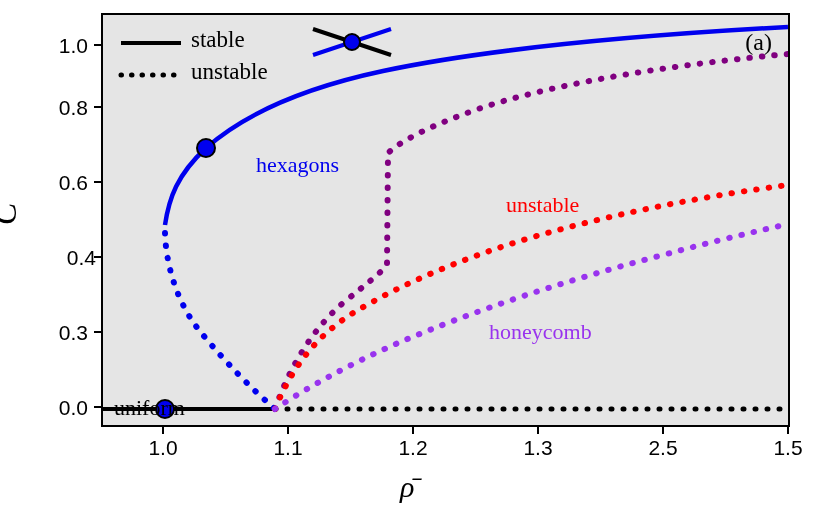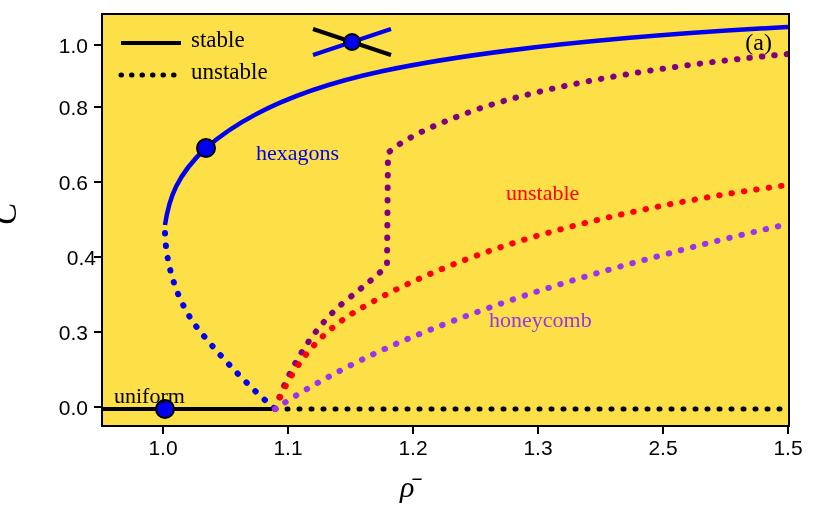--- a/index.html
+++ b/index.html
@@ -1,25 +1,25 @@
 <!DOCTYPE html>
 <html><head>
 <meta charset="utf-8">
 <style>
   html,body{margin:0;padding:0;background:#ffffff;}
   body{width:830px;height:515px;overflow:hidden;font-family:"Liberation Serif",serif;color:#000;}
   #fig{position:relative;width:830px;height:515px;}
-  #plotbox{position:absolute;left:101px;top:13px;width:689px;height:414px;border:2px solid #000;box-sizing:border-box;background:#fde047;}
+  #plotbox{position:absolute;left:101px;top:13px;width:689px;height:414px;border:2px solid #000;box-sizing:border-box;background:#e5e5e5;}
   svg{display:block;}
   .ticklabel{position:absolute;font-family:Liberation Sans, sans-serif;font-size:21px;color:#000;white-space:nowrap;}
   .ytick{text-align:right;width:60px;}
   .xtick{text-align:center;width:70px;}
   #ylabel{position:absolute;left:-6px;top:195px;font-family:"Liberation Serif",serif;font-style:italic;font-size:34px;transform:rotate(-90deg);transform-origin:center center;}
   #xlabel{position:absolute;left:400px;top:470px;font-family:"Liberation Serif",serif;font-style:italic;font-size:30px;}
-  .curvelabel{position:absolute;font-family:"Liberation Serif",serif;font-size:22px;white-space:nowrap;}
+  .curvelabel{position:absolute;font-family:"Liberation Serif",serif;font-size:22px;white-space:nowrap;margin-top:12px;}
   #panel-label{position:absolute;right:16px;top:14px;font-family:"Liberation Serif",serif;font-size:24px;}
   .legend-text{position:absolute;font-family:"Liberation Serif",serif;font-size:23px;white-space:nowrap;}
 </style>
 </head>
 <body>
 
 <div id="fig">
 
   <div id="plotbox">
     <svg width="685" height="410" viewBox="0 0 685 410">

